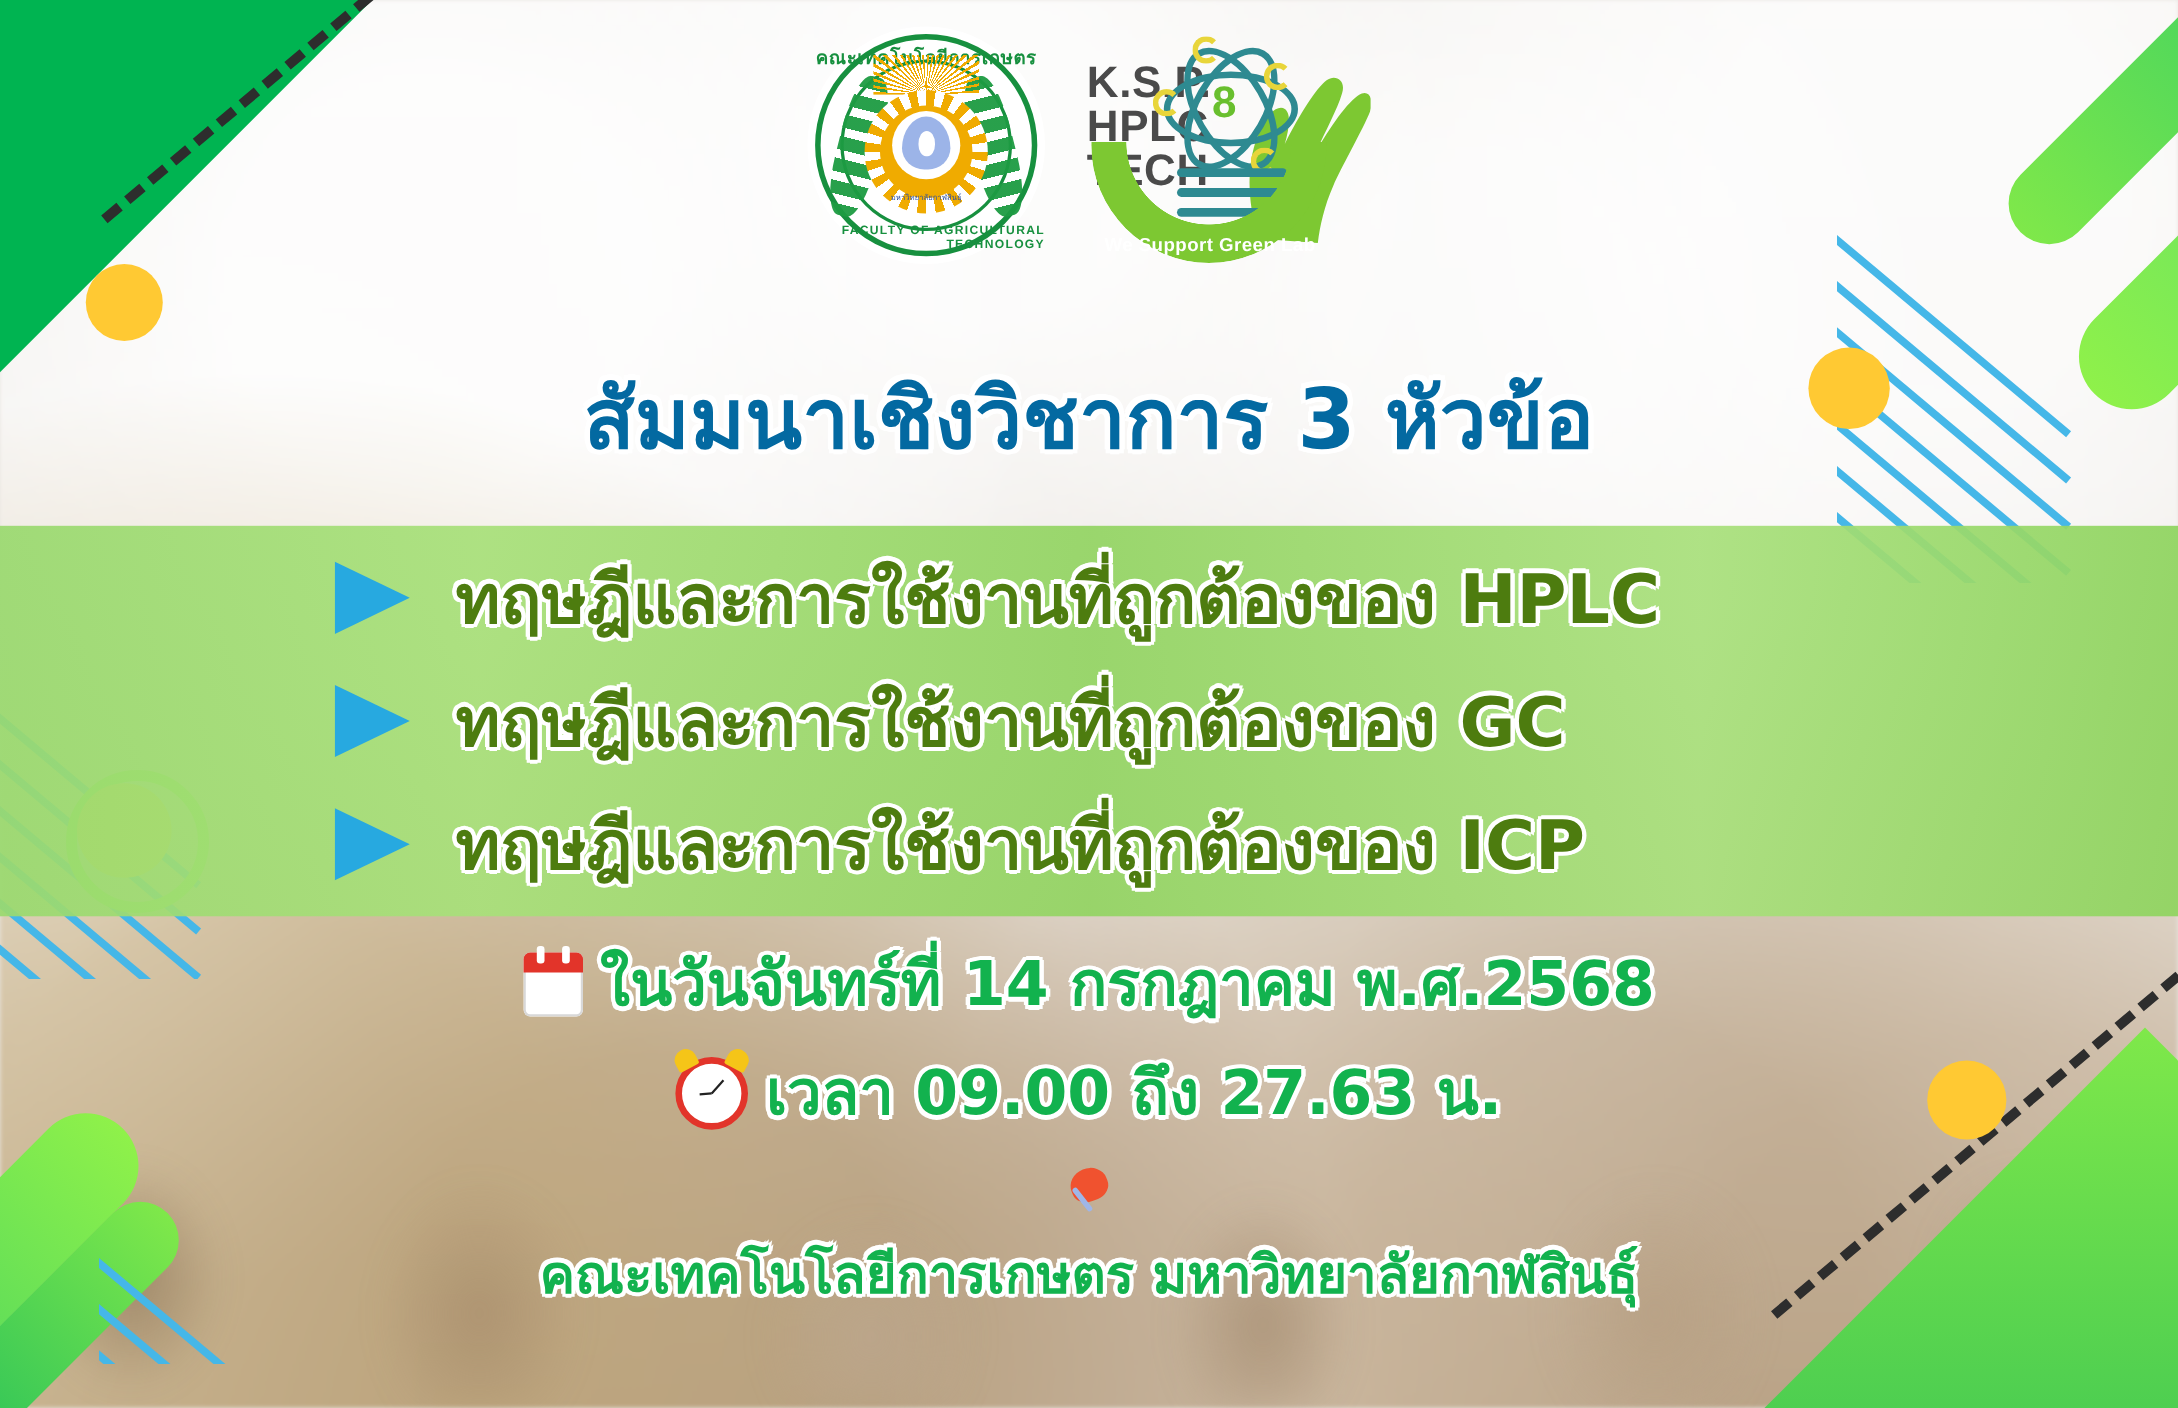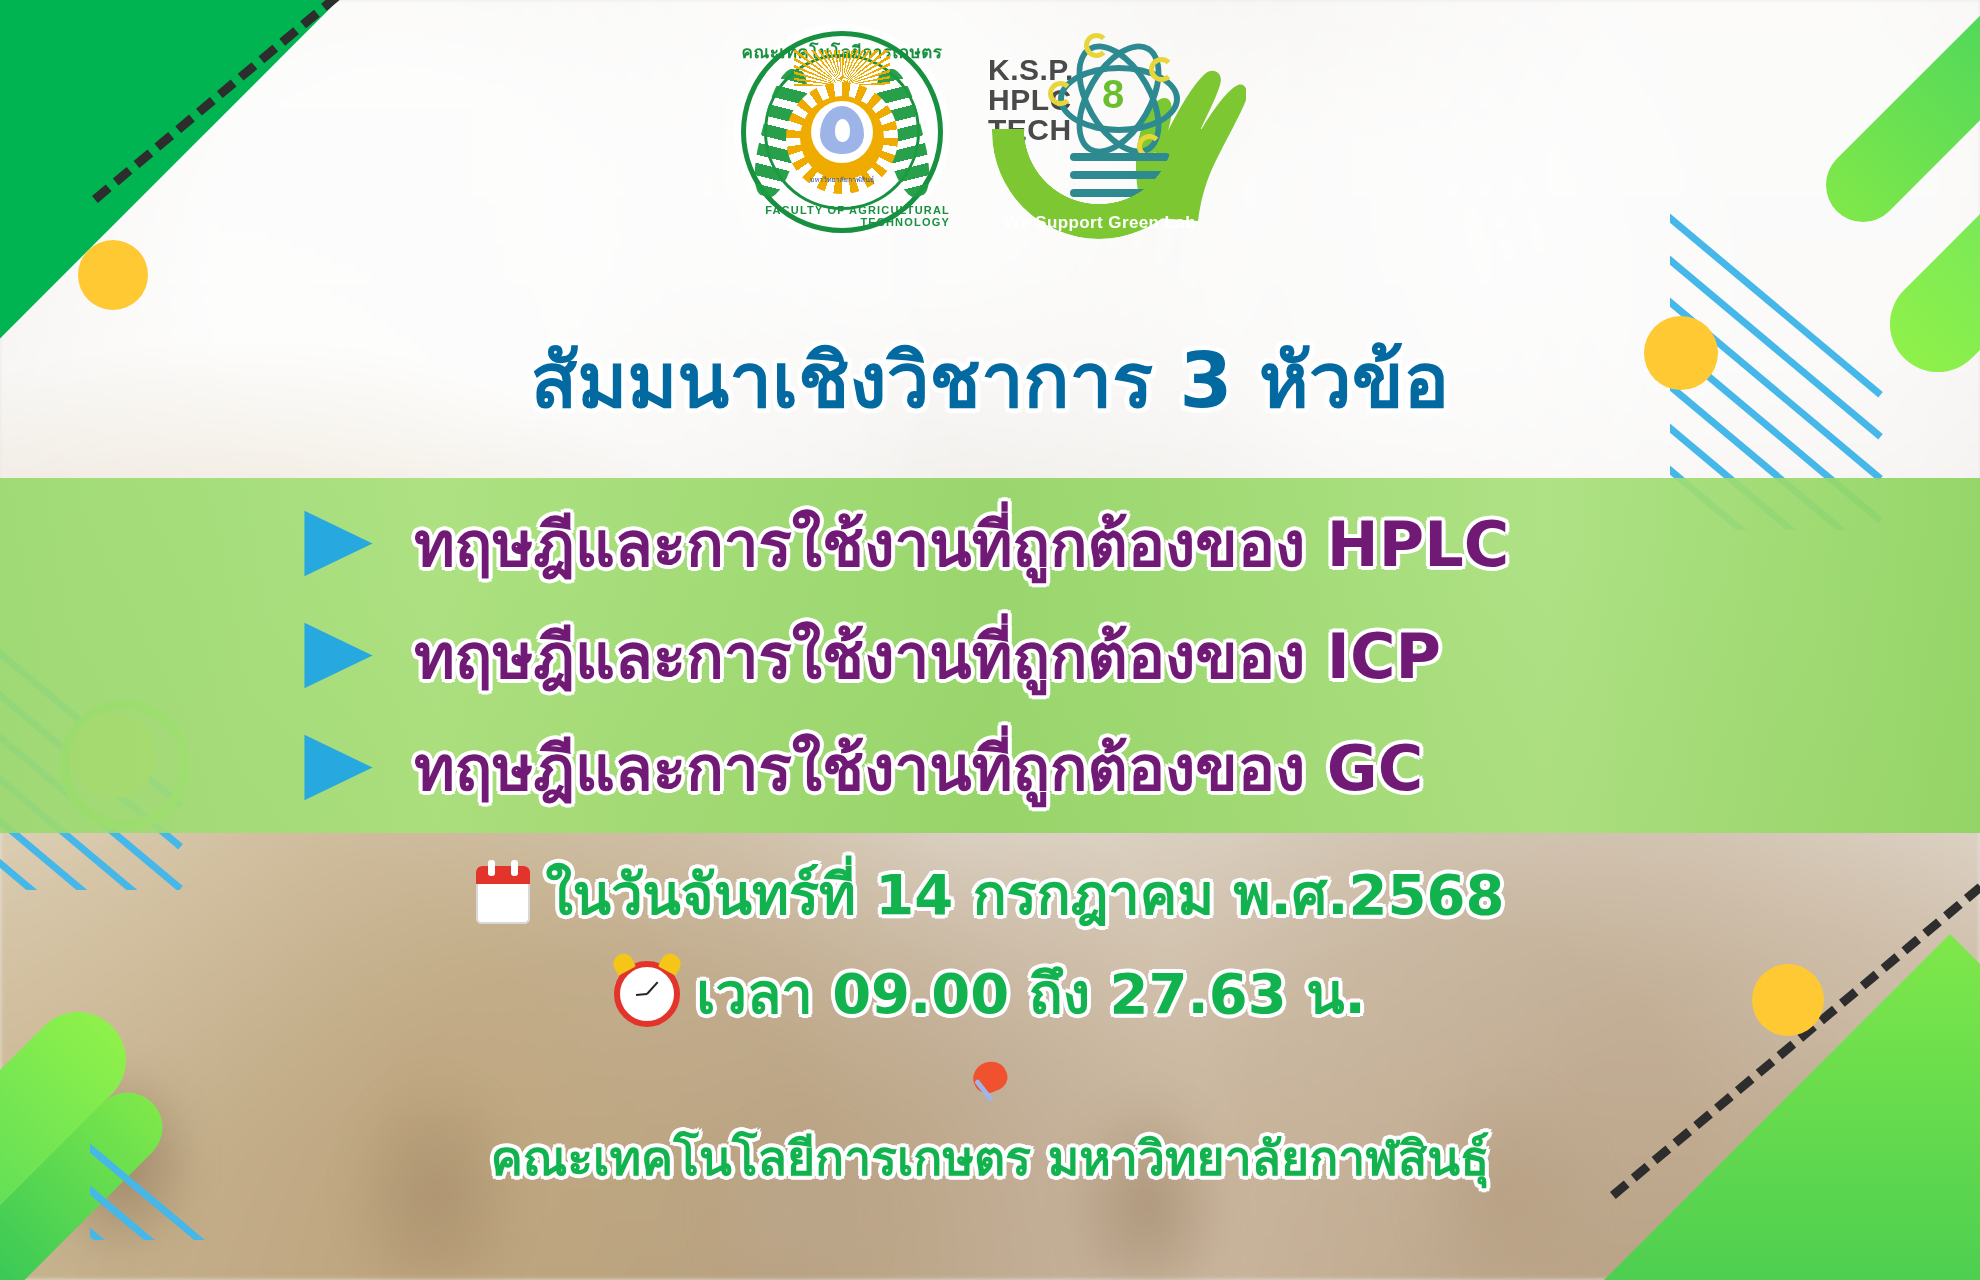--- a/index.html
+++ b/index.html
@@ -108,21 +108,21 @@
   .lf-laurelL,.lf-laurelR{position:absolute;top:44px;width:38px;height:130px;
     background:repeating-linear-gradient(180deg,#1d9b42 0 12px,transparent 12px 20px);
     border-radius:40%;opacity:.95;}
   .lf-laurelL{left:28px;transform:rotate(14deg);}
   .lf-laurelR{right:28px;transform:rotate(-14deg);}
   .lf-sub{position:absolute;left:50%;top:150px;transform:translateX(-50%);
     font-size:7px;color:#2b4ea2;white-space:nowrap;}
 
   .logo-ksp{position:relative;width:262px;height:214px;}
   .ksp-text{position:absolute;left:4px;top:30px;color:#4a4a4a;font-weight:bold;
-    font-size:30px;line-height:1.0;letter-spacing:.5px;}
+    font-size:40px;line-height:1.0;letter-spacing:.5px;}
   .ksp-hand{position:absolute;right:0;top:22px;width:118px;height:178px;}
   .ksp-arc{position:absolute;left:8px;bottom:0;width:214px;height:110px;
     border-radius:0 0 110px 110px;background:#7dc832;
     -webkit-mask:radial-gradient(110px 110px at 50% 0, transparent 0 68%, #000 68.5%);
             mask:radial-gradient(110px 110px at 50% 0, transparent 0 68%, #000 68.5%);}
   .ksp-arc-label{position:absolute;left:16px;bottom:6px;width:200px;text-align:center;
     color:#fff;font-weight:bold;font-size:17px;letter-spacing:.4px;}
   .ksp-atom{position:absolute;left:66px;top:10px;width:126px;height:118px;}
   .ksp-atom .orb{position:absolute;left:8px;top:30px;width:110px;height:56px;
     border:6px solid #2e8a91;border-radius:50%;}
@@ -147,21 +147,21 @@
   
   .band{position:absolute;left:0;right:0;top:478px;height:355px;z-index:5;
     background:linear-gradient(90deg,#9ad96f 0%, #a8e07a 22%, #93d463 50%, #a9e07c 78%, #8fd45f 100%);
     opacity:.93;}
   .topics{position:absolute;left:0;right:0;top:478px;height:355px;z-index:7;
     display:flex;flex-direction:column;justify-content:center;gap:14px;padding-left:300px;}
   .topic{display:flex;align-items:center;gap:40px;}
   .tri-wrap{position:relative;width:74px;height:78px;flex:0 0 auto;}
   .tri-shape{position:absolute;inset:0;background:#27a9e0;
     clip-path:polygon(6% 8%, 98% 50%, 6% 92%);border-radius:14px;}
-  .topic-text{font-size:62px;font-weight:bold;color:#701a75;
+  .topic-text{font-size:62px;font-weight:bold;color:#4d7c0f;
     font-family:"DejaVu Sans","Liberation Sans",sans-serif;white-space:nowrap;
     text-shadow:-3px -3px 0 #fff, 3px -3px 0 #fff, -3px 3px 0 #fff, 3px 3px 0 #fff,
       0 -4px 0 #fff, 0 4px 0 #fff, -4px 0 0 #fff, 4px 0 0 #fff;}
 
   
   .details{position:absolute;left:0;right:0;top:850px;z-index:7;text-align:center;
     color:#12b24e;font-weight:bold;font-family:"DejaVu Sans","Liberation Sans",sans-serif;
     text-shadow:-3px -3px 0 #fff, 3px -3px 0 #fff, -3px 3px 0 #fff, 3px 3px 0 #fff,
       0 -4px 0 #fff, 0 4px 0 #fff, -4px 0 0 #fff, 4px 0 0 #fff;}
   .line{display:flex;align-items:center;justify-content:center;gap:16px;margin-bottom:6px;}
@@ -301,27 +301,27 @@
     <div class="topic">
       <span class="tri-wrap">
           <span class="tri-shape"></span>
         </span>
       <span class="topic-text">ทฤษฎีและการใช้งานที่ถูกต้องของ HPLC</span>
     </div>
     <div class="topic">
       <span class="tri-wrap">
           <span class="tri-shape"></span>
         </span>
-      <span class="topic-text">ทฤษฎีและการใช้งานที่ถูกต้องของ ICP</span>
+      <span class="topic-text">ทฤษฎีและการใช้งานที่ถูกต้องของ GC</span>
     </div>
     <div class="topic">
       <span class="tri-wrap">
           <span class="tri-shape"></span>
         </span>
-      <span class="topic-text">ทฤษฎีและการใช้งานที่ถูกต้องของ GC</span>
+      <span class="topic-text">ทฤษฎีและการใช้งานที่ถูกต้องของ ICP</span>
     </div>
   </div>
 
   <div class="details">
     <div class="line l-date">
       <span class="ic ic-cal">
           <i class="a"></i>
           <i class="b"></i>
         </span>
       <span>ในวันจันทร์ที่ 14 กรกฎาคม พ.ศ.2568</span>

